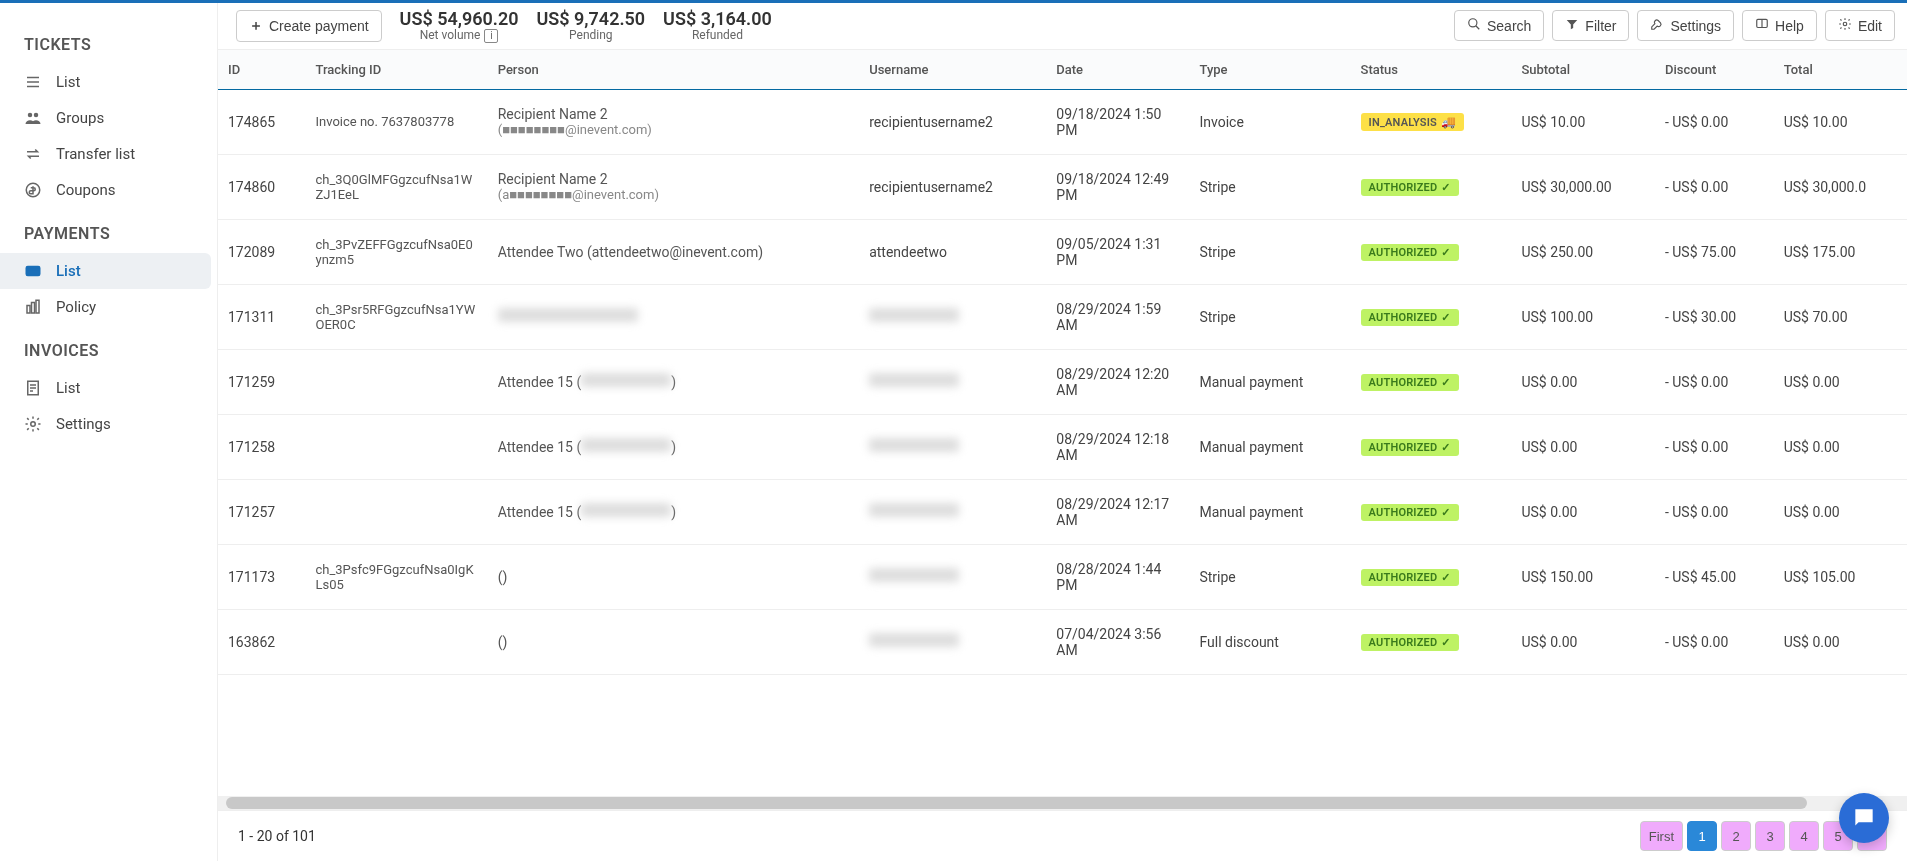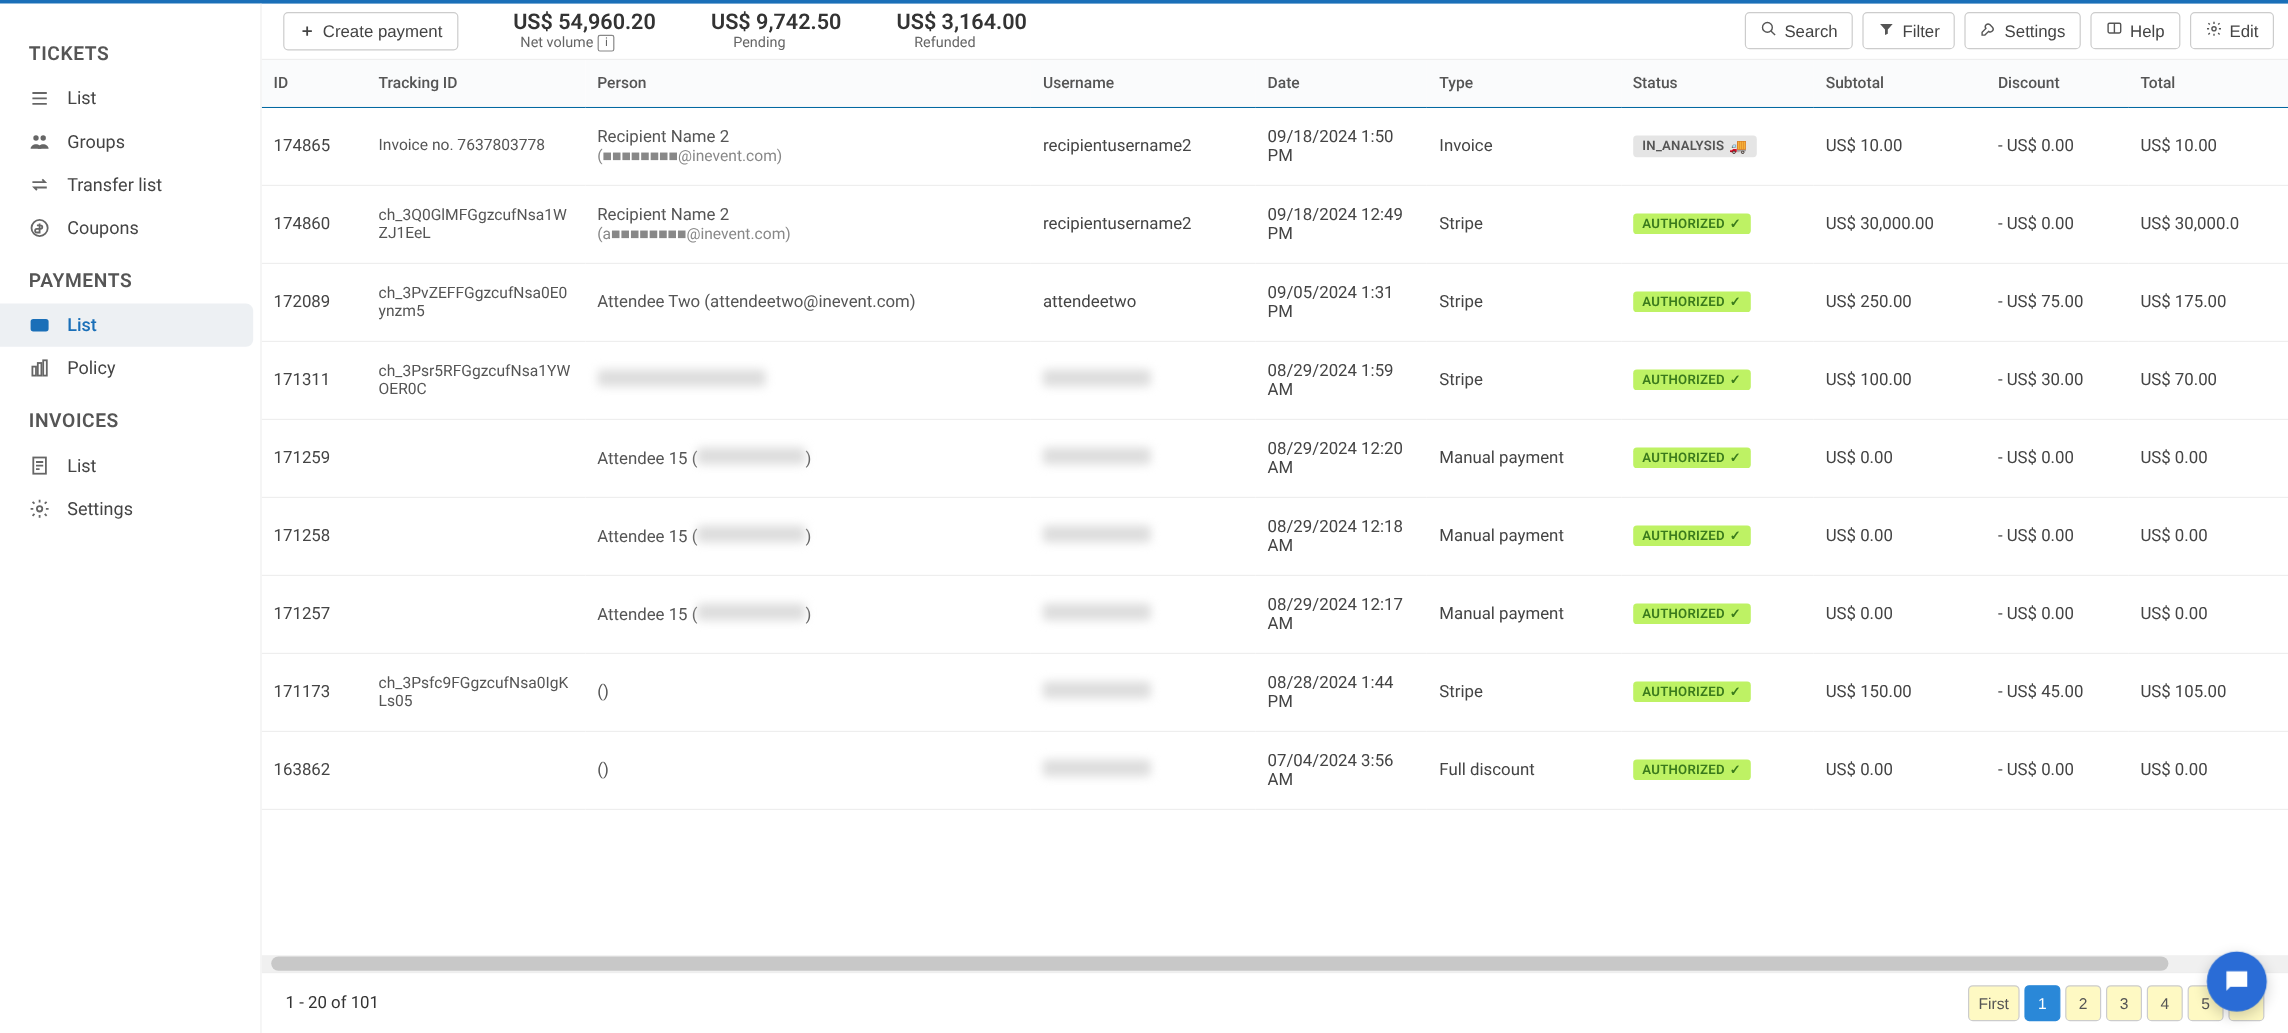--- a/index.html
+++ b/index.html
@@ -67,21 +67,21 @@
     gap: 6px;
     padding: 6px 12px;
     border: 1px solid #ccc;
     border-radius: 4px;
     background: #fff;
     font-size: 14px;
     color: #444;
     cursor: pointer;
   }
   .stat { display:flex; flex-direction:column; align-items:center; line-height:1.1;}
-  .stat .value { font-size:18px; font-weight:600; color:#333;margin-left:28px; }
+  .stat .value { font-size:18px; font-weight:600; color:#333; }
   .stat .label { font-size:12px; color:#666; display:flex; align-items:center; gap:4px;}
   .topbar-spacer { flex:1; }
   .right-actions { display:flex; gap:8px; }
 
   
   .table-wrap { flex:1; overflow:auto; }
   table { width: 100%; border-collapse: collapse; min-width: 1560px; }
   thead th {
     text-align: left;
     font-weight: 500;
@@ -102,21 +102,21 @@
   }
   .person-main { color:#555; }
   .person-sub { color:#888; font-size:13px; }
   .tracking { word-break: break-all; max-width:140px; font-size:13px; color:#555; }
   .badge {
     display:inline-flex; align-items:center; gap:4px;
     padding:2px 8px; border-radius:3px;
     font-size:11px; font-weight:600;
     letter-spacing:0.2px;
   }
-  .badge-analysis { background:#e5e5e5; color:#555; }
+  .badge-analysis { background:#fde047; color:#555; }
   .badge-auth { background:#bef264; color:#3a7a1c; }
   .check { color:#3a7a1c; font-weight:bold; }
   .truck { font-size:12px; }
   .blur {
     filter: blur(4px);
     background: #ddd;
     color: transparent;
     display:inline-block;
     border-radius:3px;
     min-width:90px;
@@ -130,21 +130,21 @@
     align-items:center;
     justify-content:space-between;
     padding:10px 20px;
     border-top:1px solid #eee;
     background:#fff;
   }
   .pagination { display:flex; gap:4px; }
   .page-btn {
     min-width:30px; height:30px;
     border:1px solid #ccc; border-radius:4px;
-    background:#fef9c3; color:#555;
+    background:#f0abfc; color:#555;
     display:flex; align-items:center; justify-content:center;
     font-size:13px; cursor:pointer;
     padding:0 8px;
   }
   .page-btn.active { background:#2a88d8; color:#fff; border-color:#2a88d8; }
 
   
   .chat-bubble {
     position:fixed; right:18px; bottom:18px;
     width:50px; height:50px; border-radius:50%;

